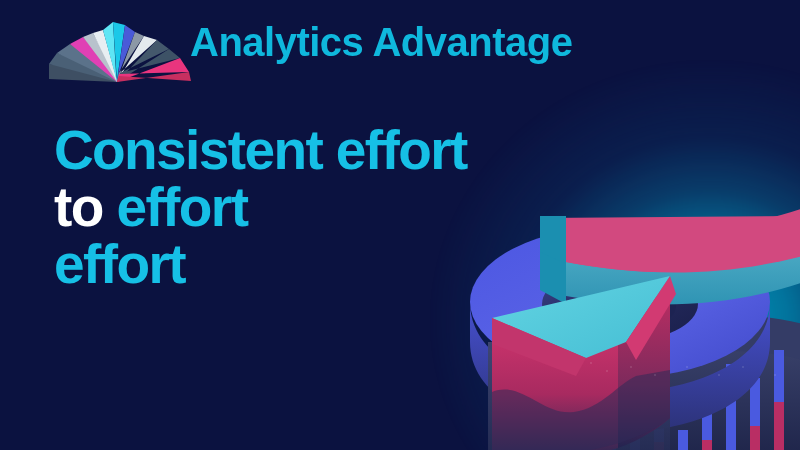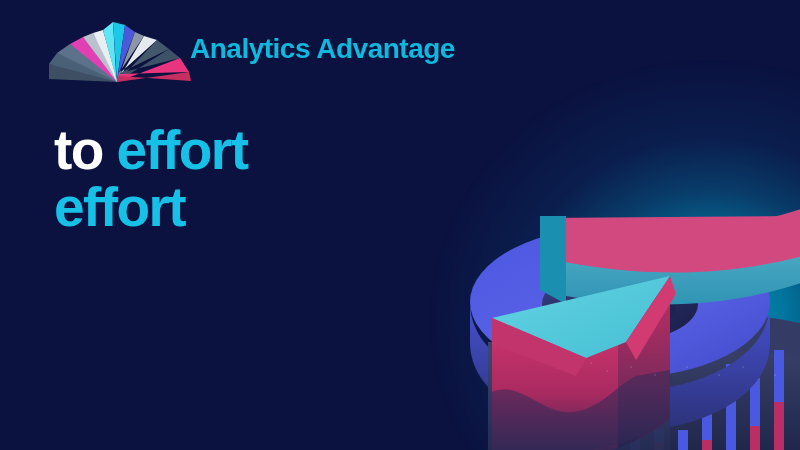--- a/index.html
+++ b/index.html
@@ -42,22 +42,22 @@
     top: 14px;
     width: 150px;
     height: 72px;
   }
   .logo-fan svg { display:block; }
 
   
   .brand-title {
     position: absolute;
     left: 190px;
-    top: 33px;
-    font-size: 28px;
+    top: 20px;
+    font-size: 40px;
     font-weight: 700;
     letter-spacing: -0.5px;
     color: #0fb8dd;
     white-space: nowrap;
   }
 
   
   .headline {
     position: absolute;
     left: 54px;
@@ -225,17 +225,18 @@
         <path d="M0,0 L 52,-33 L 63,-24 L 3,-9 Z" fill="#3d5266"></path>
         <path d="M0,0 L 63,-24 L 72,-10 L 2,-8 Z" fill="#e9357e"></path>
         <path d="M0,0 L 72,-10 L 74,-1 L 2,-6 Z" fill="#c72f60"></path>
       </g>
     </svg>
   </div>
 
   <div class="brand-title">Analytics Advantage</div>
 
   <div class="headline">
+    <span class="hl-line accent">Consistent effort</span>
     <span class="hl-line"><span>to </span><span class="accent">effort</span></span>
     <span class="hl-line accent">effort</span>
   </div>
 
 </div>
 
 </body></html>

